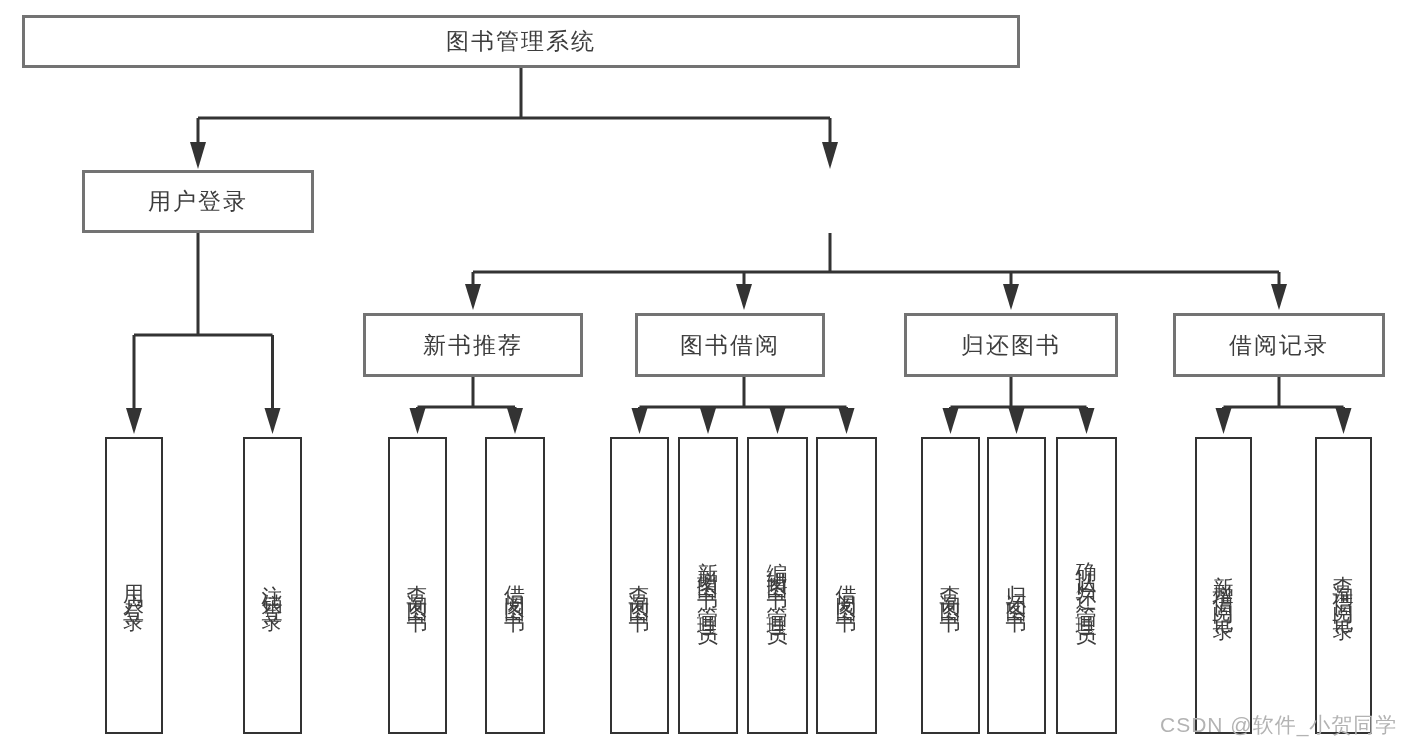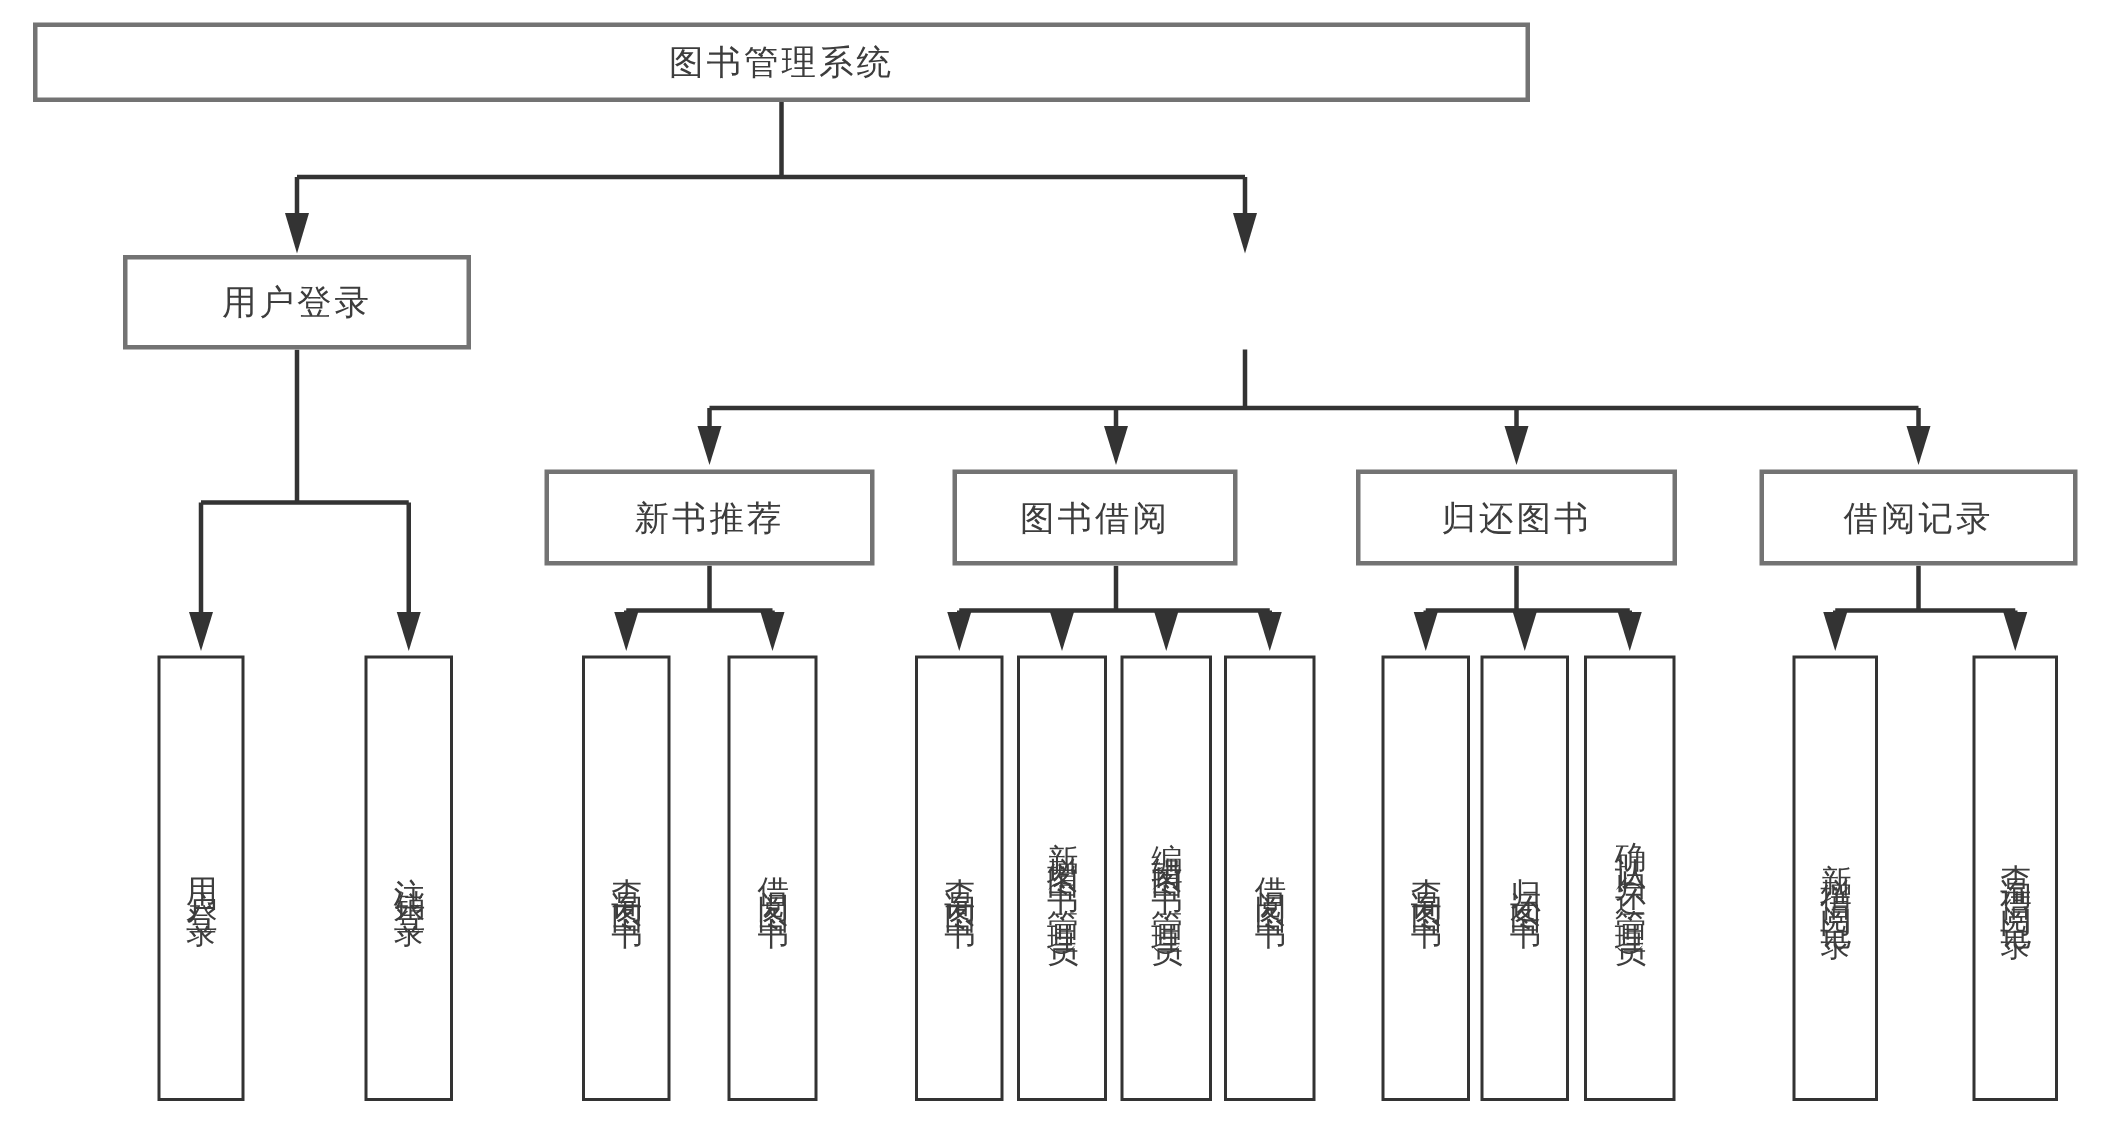--- a/index.html
+++ b/index.html
@@ -151,13 +151,14 @@
   <div class="leaf" style="left:1056px;width:61px;">
     <span>确认归还（管理员）</span>
   </div>
   <div class="leaf" style="left:1195px;width:57px;">
     <span>新增借阅记录</span>
   </div>
   <div class="leaf" style="left:1315px;width:57px;">
     <span>查询借阅记录</span>
   </div>
 
+  <div class="watermark">CSDN @软件_小贺同学</div>
 </div>
 
 </body></html>

